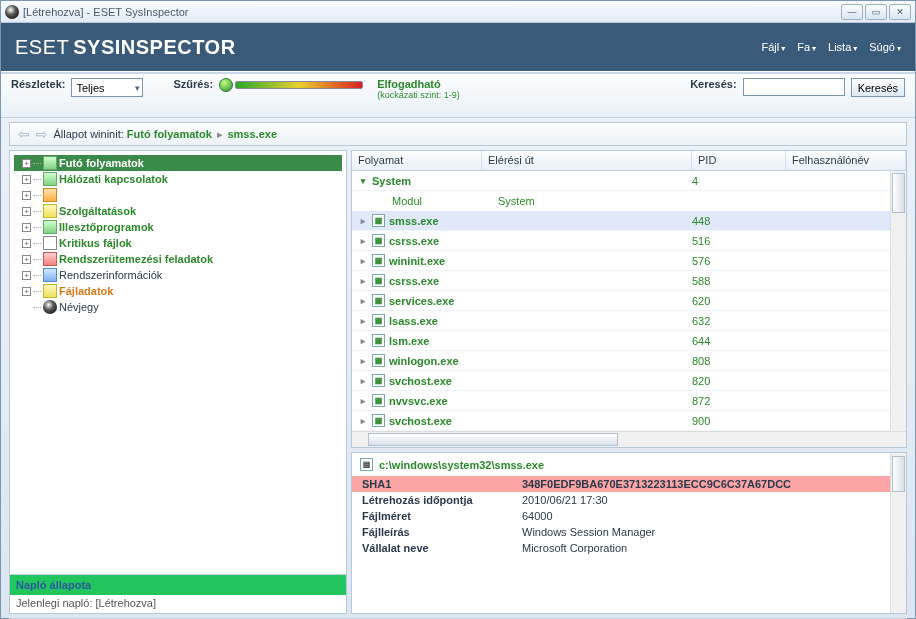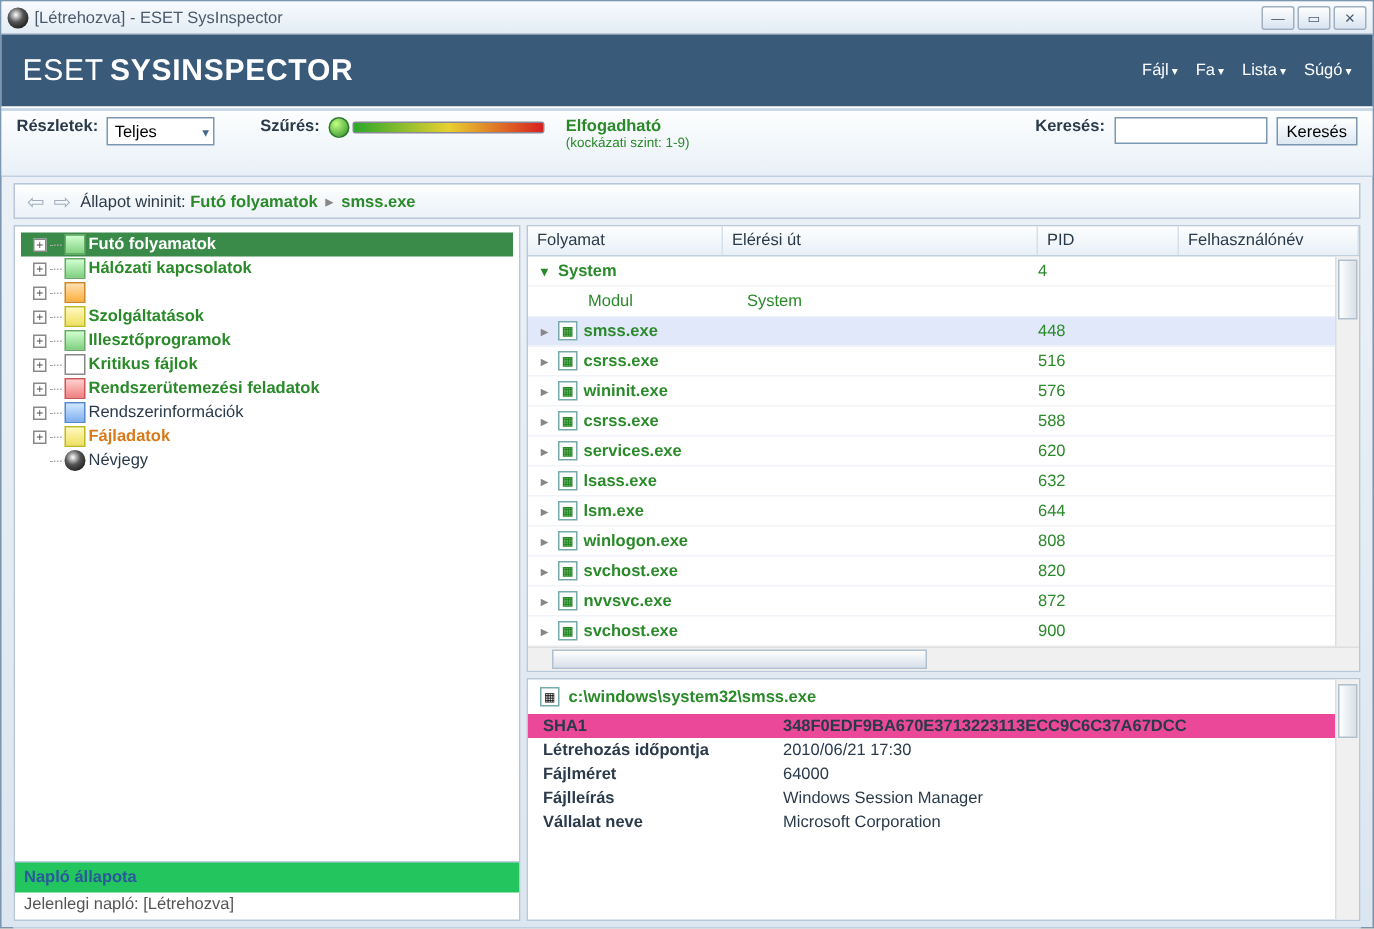--- a/index.html
+++ b/index.html
@@ -91,21 +91,21 @@
 .hscroll-thumb { position: absolute; left: 16px; top: 1px; width: 250px; height: 13px; background: linear-gradient(180deg,#fefefe,#d8e0e8); border:1px solid #b0c0d0; }
 .vscroll { position:absolute; right:0; top:20px; bottom:16px; width:16px; background:#f0f0f0; border-left:1px solid #ddd; }
 .vscroll-thumb { position:absolute; right:1px; top:2px; width:13px; height:40px; background:linear-gradient(90deg,#fefefe,#d8e0e8); border:1px solid #b0c0d0; }
 
 .detail { background: #fff; border: 1px solid #b8c8d8; flex: 1; display: flex; flex-direction: column; position: relative; }
 .detail-title { padding: 5px 8px; display: flex; align-items: center; gap: 6px; }
 .detail-title .pico { }
 .detail-title-text { color: #2a8a2a; font-weight: 700; }
 .detail-body { flex: 1; overflow: hidden; }
 .detail-row { display: flex; padding: 2px 10px; }
-.detail-row.hl { background: #ec4899; font-weight: 700; }
+.detail-row.hl { background: #fca5a5; font-weight: 700; }
 .detail-key { width: 160px; font-weight: 700; color: #2a3a4a; }
 .detail-val { color: #2a3a4a; }
 .detail .vscroll { top: 0; bottom: 0; }
 .detail .vscroll-thumb { top: 3px; height: 36px; }
 
 .footer { height: 24px; background: #fff; margin: 0 8px 6px 8px; border: 1px solid #c0d0e0; display: flex; align-items: center; padding: 0 6px; justify-content: flex-end; }
 .eset-logo { width: 48px; height: 16px; background: #0a9a7a; border-radius: 8px; color: #fff; font-size: 9px; font-weight: 700; display: flex; align-items: center; justify-content: center; letter-spacing: 0.5px; }
 </style>
 </head>
 <body>

